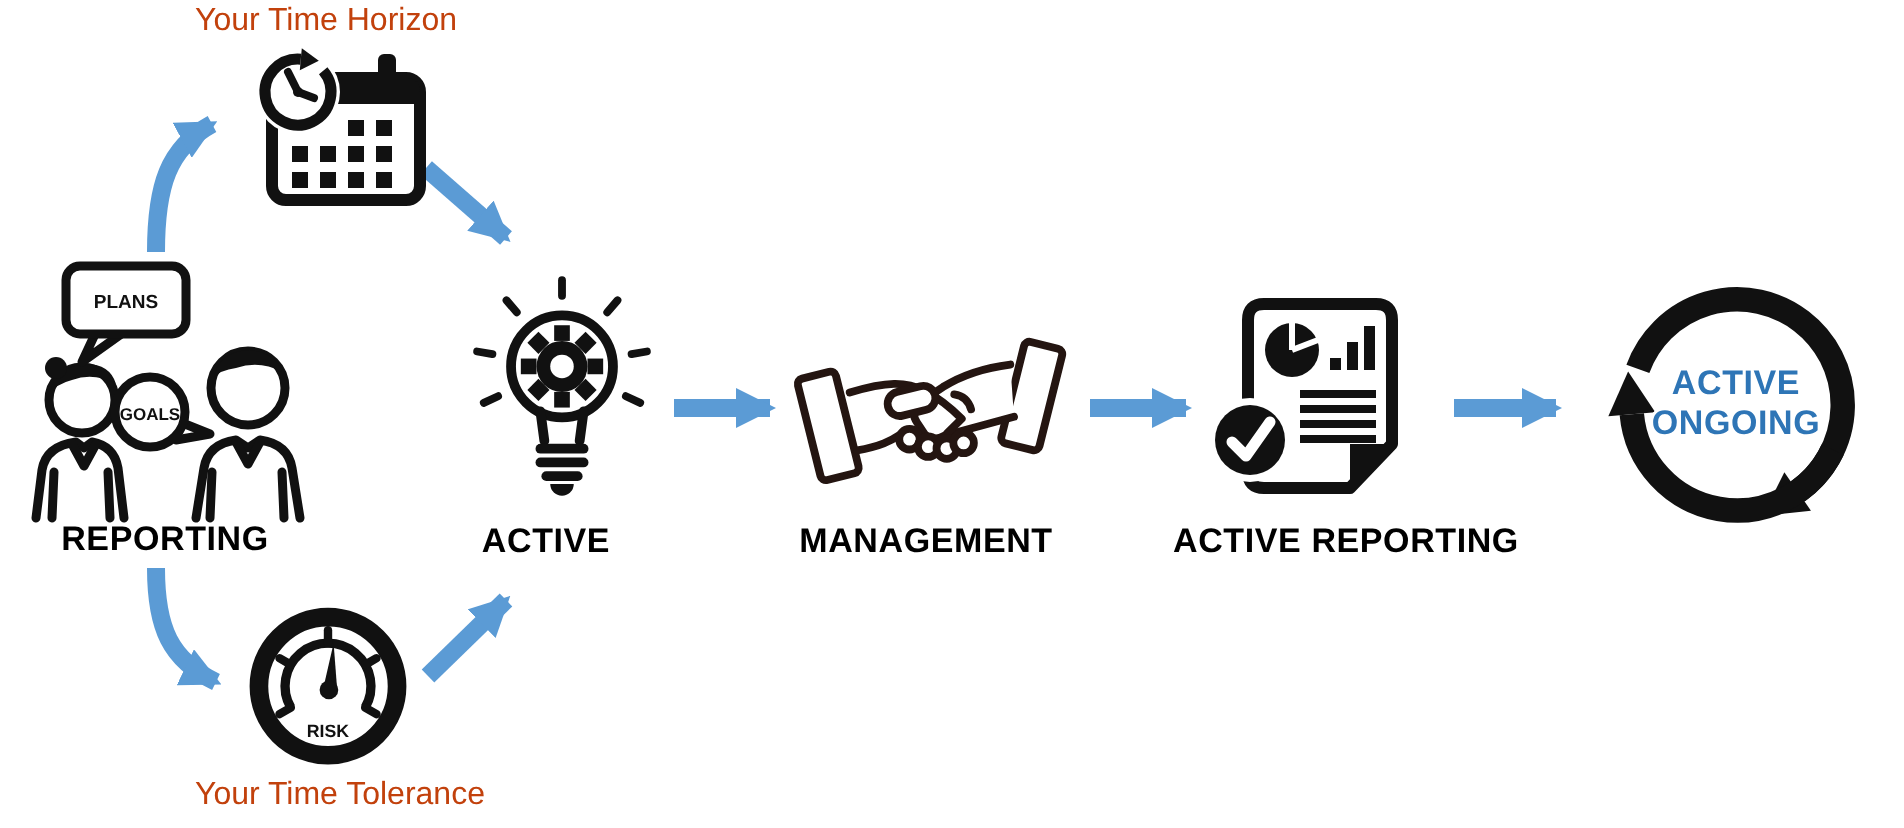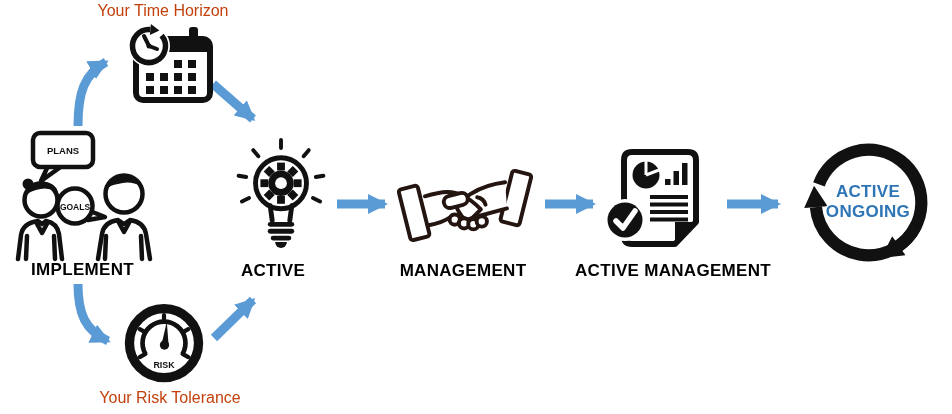--- a/index.html
+++ b/index.html
@@ -88,21 +88,21 @@
 
       <path d="M36,42 L29,57 L50,42 Z"></path>
       <rect x="21" y="9" width="60" height="34" rx="7"></rect>
 
       <path d="M78,87 L93,93 L76,96 Z"></path>
       <circle cx="63" cy="82" r="17.5"></circle>
     </g>
     <text x="51" y="30" font-size="9.5" text-anchor="middle">PLANS</text>
     <text x="63" y="86" font-size="8.5" text-anchor="middle">GOALS</text>
   </svg>
-  <div class="stage-label" style="left:20px; top:259px; width:125px;">IMPLEMENT</div>
+  <div class="stage-label" style="left:20px; top:259px; width:125px;">REPORTING</div>
 
   <div class="muted-label" style="left:88px; top:2px; width:150px;">Your Time Horizon</div>
   <svg class="abs" style="left:126px; top:24px;" width="90" height="82" viewBox="0 0 90 82">
     <rect x="63" y="3" width="9" height="16" rx="3" fill="#111"></rect>
     <rect x="10" y="15" width="74" height="61" rx="7" fill="#fff" stroke="#111" stroke-width="6"></rect>
     <rect x="10" y="15" width="74" height="12" rx="6" fill="#111"></rect>
     <rect x="10" y="22" width="74" height="6" fill="#111"></rect>
     <g fill="#111">
       <rect x="48" y="36" width="8" height="8"></rect>
         <rect x="62" y="36" width="8" height="8"></rect>
@@ -132,21 +132,21 @@
       <line x1="25.1" y1="57.5" x2="19" y2="61"></line>
       <line x1="25.1" y1="34.5" x2="19" y2="31"></line>
       <line x1="45" y1="23" x2="45" y2="16"></line>
       <line x1="64.9" y1="34.5" x2="71" y2="31"></line>
       <line x1="64.9" y1="57.5" x2="71" y2="61"></line>
     </g>
     <polygon points="48,23 42.5,47 50,49" fill="#111"></polygon>
     <circle cx="45.5" cy="48" r="5" fill="#111"></circle>
     <text x="45" y="73" font-size="9.5" text-anchor="middle">RISK</text>
   </svg>
-  <div class="muted-label" style="left:95px; top:389px; width:150px;">Your Risk Tolerance</div>
+  <div class="muted-label" style="left:95px; top:389px; width:150px;">Your Time Tolerance</div>
 
   <svg class="abs" style="left:232px; top:136px;" width="98" height="114" viewBox="0 0 100 116">
     <g stroke="#111" stroke-width="4" stroke-linecap="round">
       <line x1="50" y1="12" x2="50" y2="4"></line>
       <line x1="73.1" y1="20.4" x2="78.3" y2="14.3"></line>
       <line x1="85.5" y1="41.7" x2="93.3" y2="40.4"></line>
       <line x1="26.9" y1="20.4" x2="21.7" y2="14.3"></line>
       <line x1="14.5" y1="41.7" x2="6.7" y2="40.4"></line>
       <line x1="17.4" y1="63.2" x2="10.1" y2="66.6"></line>
       <line x1="82.6" y1="63.2" x2="89.9" y2="66.6"></line>
@@ -210,21 +210,21 @@
       <rect x="52" y="47" width="38" height="4"></rect>
       <rect x="52" y="54.5" width="38" height="4"></rect>
       <rect x="52" y="62" width="38" height="4"></rect>
       <rect x="52" y="69.5" width="38" height="4"></rect>
     </g>
     <circle cx="27" cy="72" r="21" fill="#fff"></circle>
     <circle cx="27" cy="72" r="17.5" fill="#111"></circle>
     <path d="M18,73 L25,80 L37,63" fill="none" stroke="#fff" stroke-width="5.5" stroke-linecap="round" stroke-linejoin="round"></path>
   </svg>
   <div class="stage-label" style="left:558px; top:260px; width:230px;">
-    <span class="line">ACTIVE MANAGEMENT</span>
+    <span class="line">ACTIVE REPORTING</span>
   </div>
 
   <svg class="abs" style="left:788px; top:138px;" width="162" height="132" viewBox="0 0 165 135">
     <path d="M31.3,47.5 A54,54 0 1 1 113,110.2" fill="none" stroke="#111" stroke-width="12.5"></path>
     <polygon points="95,122.7 119.8,120 106.2,100.4" fill="#111"></polygon>
     <path d="M130.9,88.8 A54,54 0 0 1 28.2,70.7" fill="none" stroke="#111" stroke-width="12.5"></path>
     <polygon points="26.3,48.8 16.2,71.7 40.2,69.7" fill="#111"></polygon>
   </svg>
   <div class="ongoing-label">
     <span class="line">ACTIVE</span>

